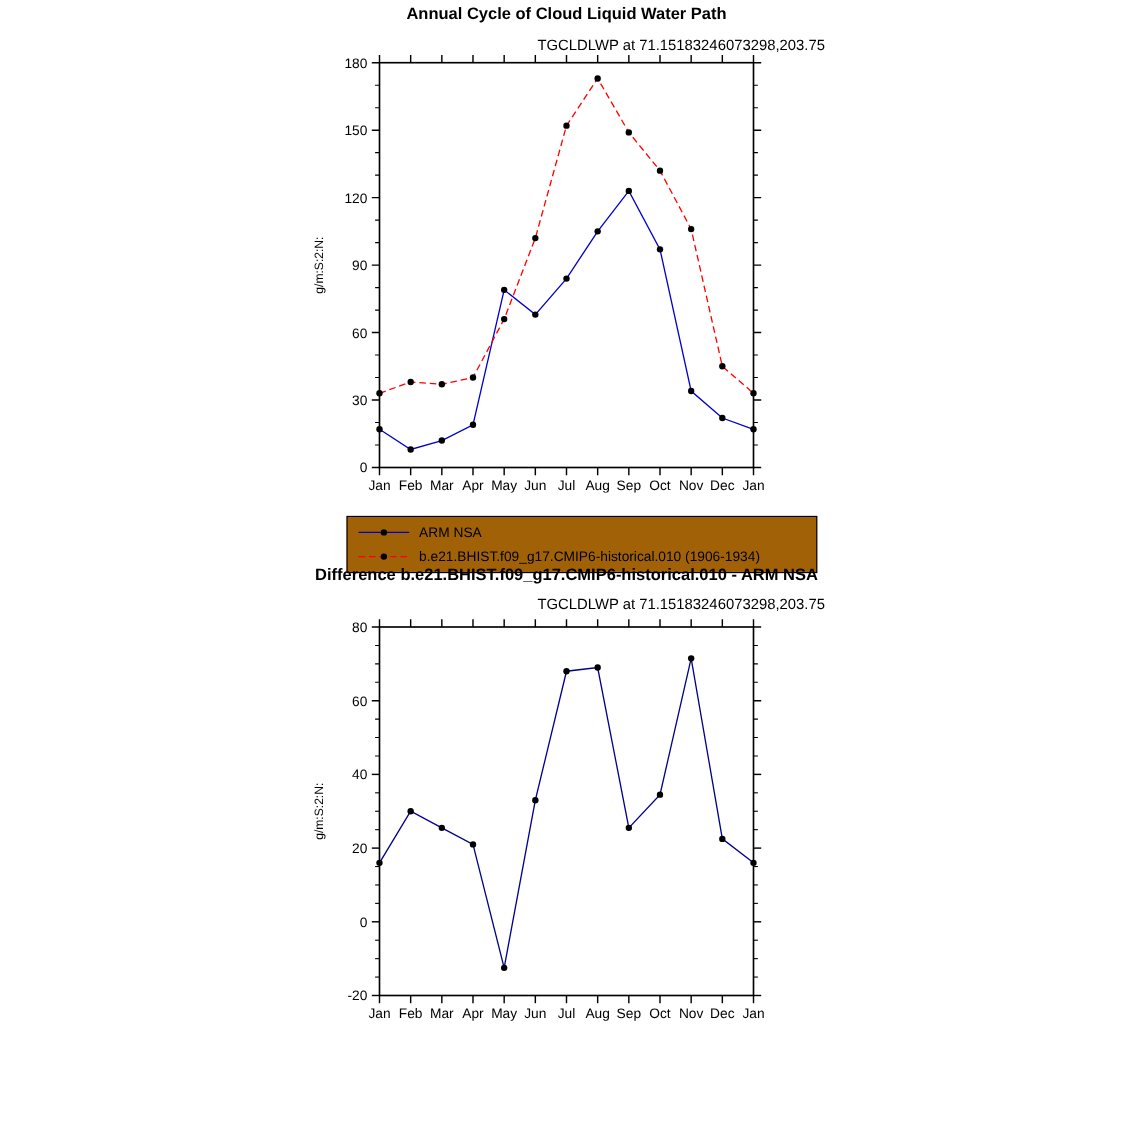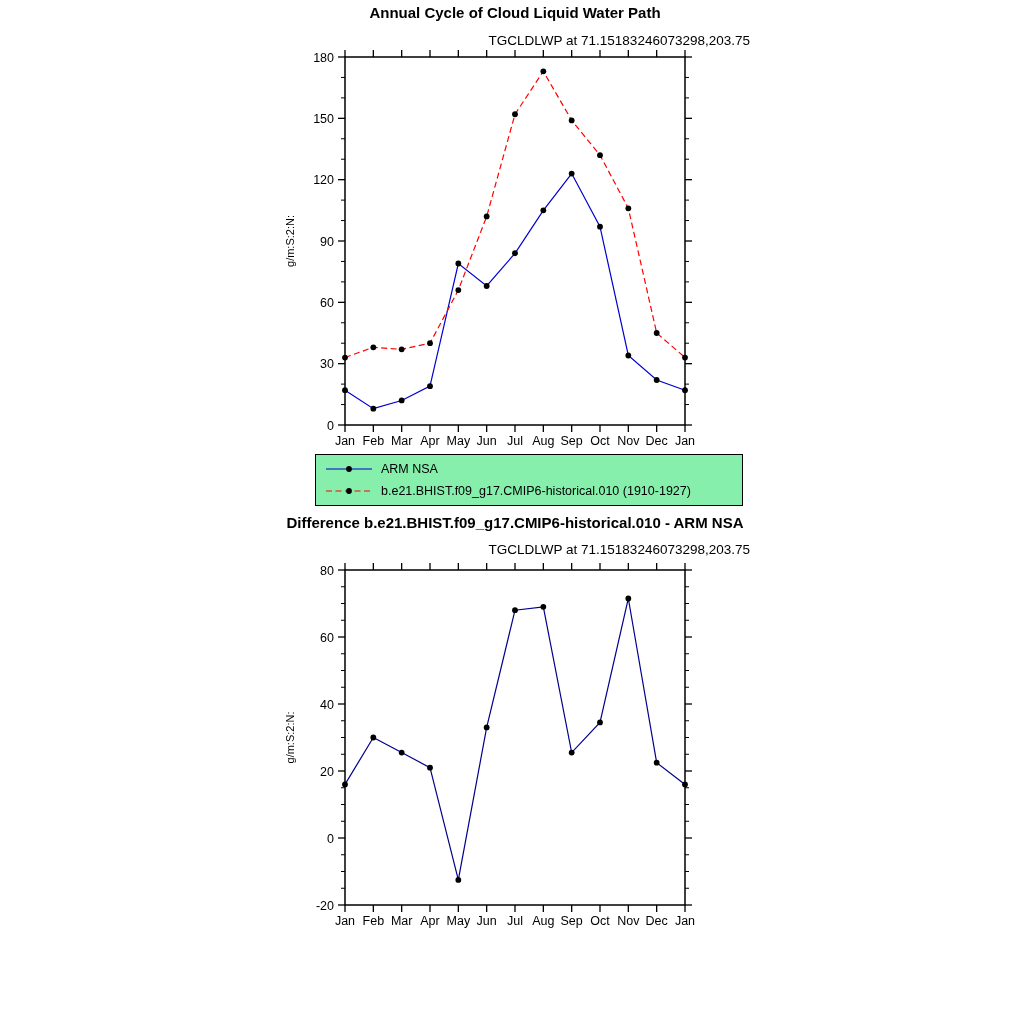--- a/index.html
+++ b/index.html
@@ -9,22 +9,22 @@
                font-weight:bold;font-size:15px;white-space:nowrap;}
   .chart-subtitle{position:absolute;left:280px;width:470px;text-align:right;
                   font-size:13.5px;white-space:nowrap;}
   #title1{top:4px;}
   #subtitle1{top:33px;}
   #title2{top:514px;}
   #subtitle2{top:542px;}
   #chart1{position:absolute;left:280px;top:48px;}
   #chart2{position:absolute;left:280px;top:556px;}
   svg text{font-family:"Liberation Sans",sans-serif;fill:#000;}
-  .legend{position:absolute;left:315px;top:454px;width:428px;box-sizing:border-box;
-          border:1px solid #000;background:#86efac;padding:3px 8px;}
+  .legend{position:absolute;left:315px;top:469px;width:428px;box-sizing:border-box;
+          border:1px solid #000;background:#a16207;padding:3px 8px;}
   .legend-row{display:flex;align-items:center;height:22px;gap:7px;font-size:12.5px;white-space:nowrap;}
 </style>
 </head>
 <body>
 
 <div class="figure">
 
   <div class="chart-title" id="title1">Annual Cycle of Cloud Liquid Water Path</div>
   <div class="chart-subtitle" id="subtitle1">TGCLDLWP at 71.15183246073298,203.75</div>
   <svg id="chart1" width="470" height="400">
@@ -160,21 +160,21 @@
           <line x1="2" x2="48" y1="7" y2="7" stroke="#0000cd" stroke-width="1.2" stroke-dasharray="none"></line>
           <circle cx="25" cy="7" r="2.9" fill="#000000"></circle>
         </svg>
         <span>ARM NSA</span>
       </div>
       <div class="legend-row">
         <svg width="50" height="14">
           <line x1="2" x2="48" y1="7" y2="7" stroke="#ff0000" stroke-width="1.2" stroke-dasharray="6,3.5"></line>
           <circle cx="25" cy="7" r="2.9" fill="#000000"></circle>
         </svg>
-        <span>b.e21.BHIST.f09_g17.CMIP6-historical.010 (1910-1927)</span>
+        <span>b.e21.BHIST.f09_g17.CMIP6-historical.010 (1906-1934)</span>
       </div>
     </div>
 
   <div class="chart-title" id="title2">Difference b.e21.BHIST.f09_g17.CMIP6-historical.010 - ARM NSA</div>
   <div class="chart-subtitle" id="subtitle2">TGCLDLWP at 71.15183246073298,203.75</div>
   <svg id="chart2" width="470" height="380">
       <g>
         <line x1="61" x2="65" y1="332.25" y2="332.25" stroke="#000" stroke-width="1"></line>
         <line x1="405" x2="409" y1="332.25" y2="332.25" stroke="#000" stroke-width="1"></line>
         <line x1="61" x2="65" y1="315.5" y2="315.5" stroke="#000" stroke-width="1"></line>

